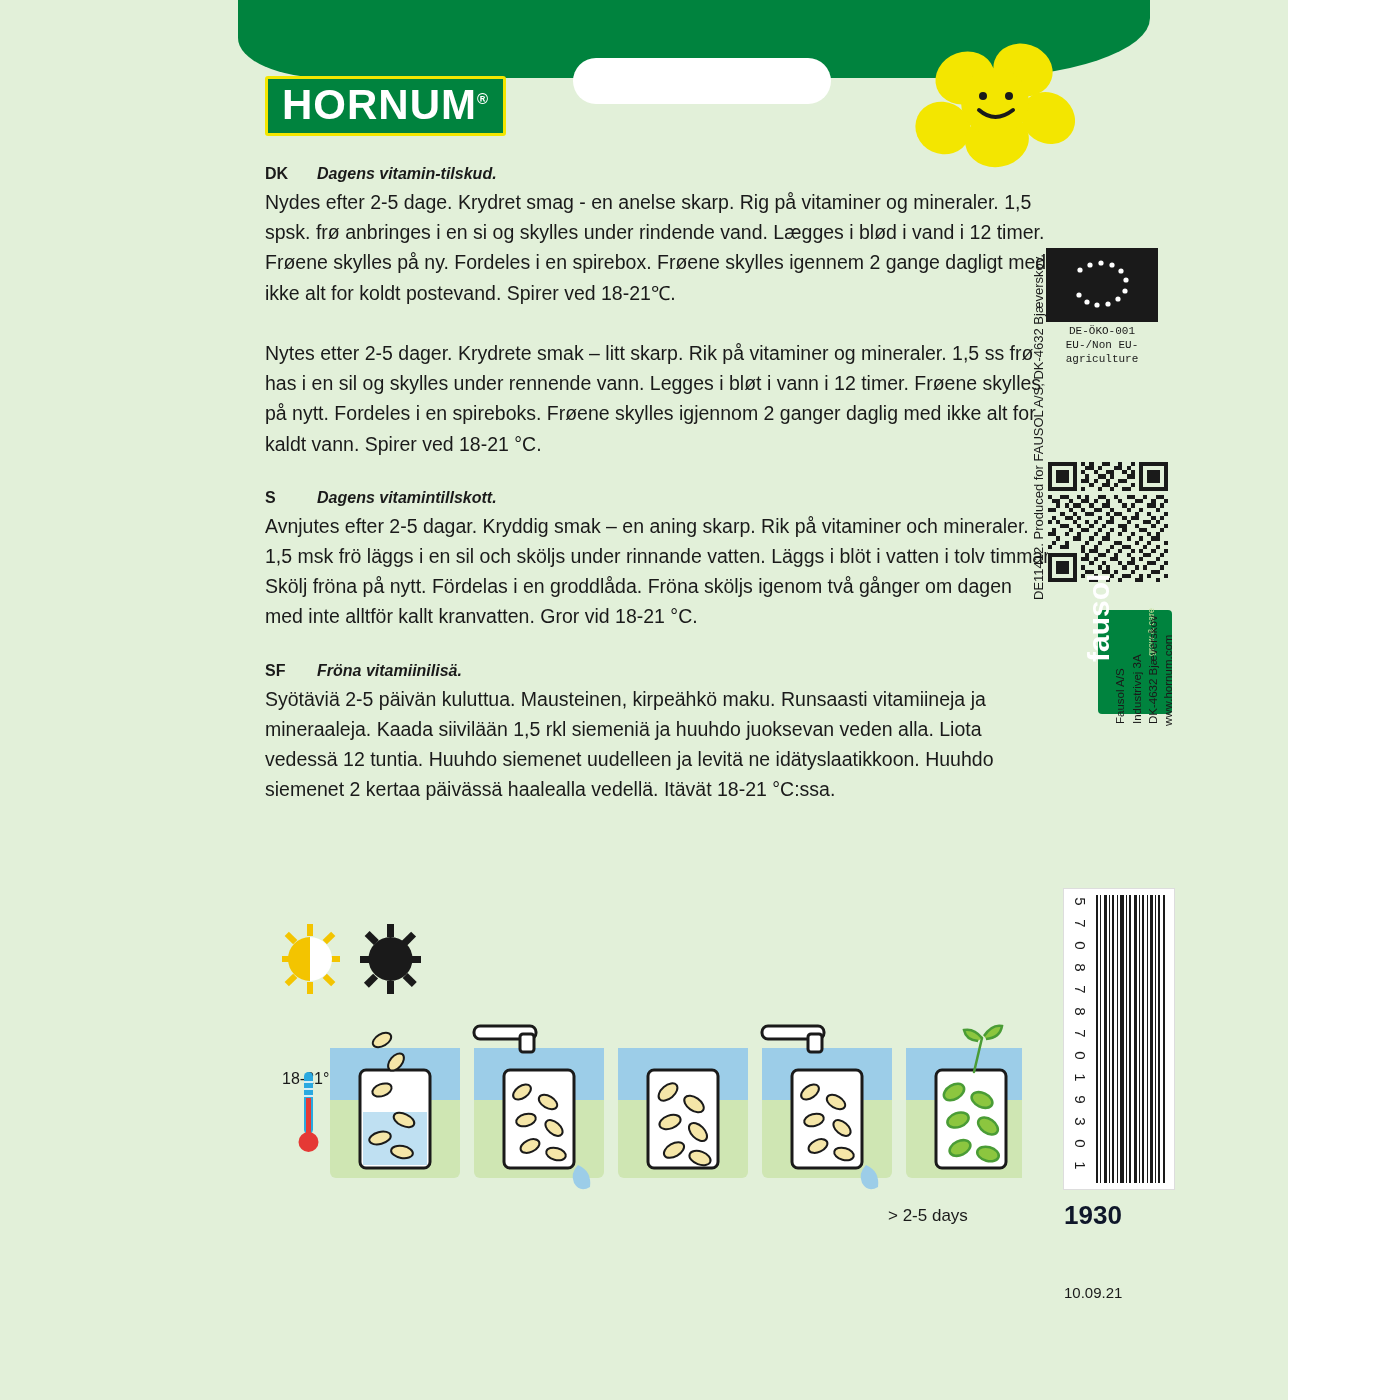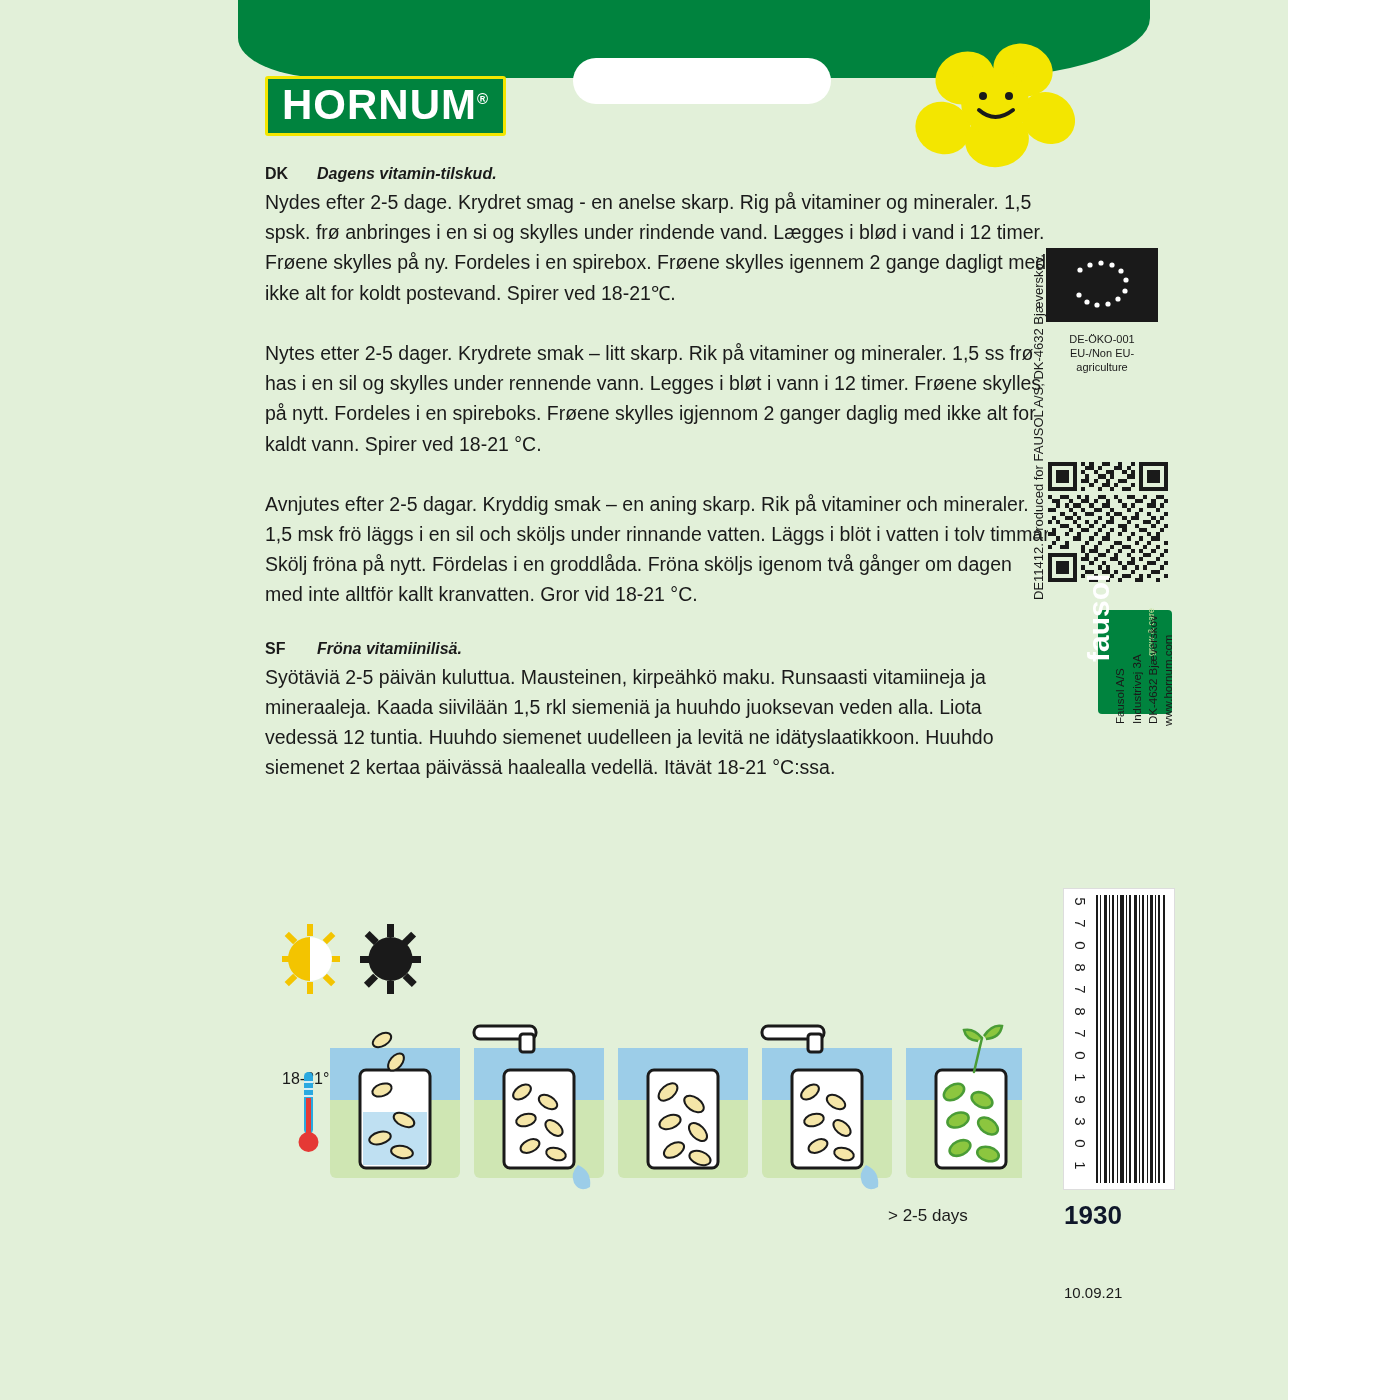--- a/index.html
+++ b/index.html
@@ -115,22 +115,23 @@
   .eu-leaf {
     width: 112px;
     height: 74px;
     background: #1a1a1a;
     border-radius: 3px;
     position: relative;
   }
   .eu-code {
     font-size: 11px;
     color: #1a1a1a;
-    margin-top: 11px;
+    margin-top: 3px;
     line-height: 1.25;
+    font-family: Liberation Mono, monospace;
   }
   
   .qr {
     position: absolute;
     top: 462px;
     left: 1048px;
     width: 120px;
     height: 120px;
   }
   
@@ -321,20 +322,23 @@
         <span class="lang-code">DK</span><span>Dagens vitamin-tilskud.</span>
       </div>
       <div class="lang-body">Nydes efter 2-5 dage. Krydret smag - en anelse skarp. Rig på vitaminer og mineraler. 1,5 spsk. frø anbringes i en si og skylles under rindende vand. Lægges i blød i vand i 12 timer. Frøene skylles på ny. Fordeles i en spirebox. Frøene skylles igennem 2 gange dagligt med ikke alt for koldt postevand. Spirer ved 18-21℃.</div>
     </div>
 
     <div class="lang-block">
       <div class="lang-body">Nytes etter 2-5 dager. Krydrete smak – litt skarp. Rik på vitaminer og mineraler. 1,5 ss frø has i en sil og skylles under rennende vann. Legges i bløt i vann i 12 timer. Frøene skylles på nytt. Fordeles i en spireboks. Frøene skylles igjennom 2 ganger daglig med ikke alt for kaldt vann. Spirer ved 18-21 °C.</div>
     </div>
 
     <div class="lang-block">
+      <div class="lang-head">
+        <span class="lang-code">S</span><span>Dagens vitamintillskott.</span>
+      </div>
       <div class="lang-body">Avnjutes efter 2-5 dagar. Kryddig smak – en aning skarp. Rik på vitaminer och mineraler. 1,5 msk frö läggs i en sil och sköljs under rinnande vatten. Läggs i blöt i vatten i tolv timmar. Skölj fröna på nytt. Fördelas i en groddlåda. Fröna sköljs igenom två gånger om dagen med inte alltför kallt kranvatten. Gror vid 18-21 °C.</div>
     </div>
 
     <div class="lang-block">
       <div class="lang-head">
         <span class="lang-code">SF</span><span>Fröna vitamiinilisä.</span>
       </div>
       <div class="lang-body">Syötäviä 2-5 päivän kuluttua. Mausteinen, kirpeähkö maku. Runsaasti vitamiineja ja mineraaleja. Kaada siivilään 1,5 rkl siemeniä ja huuhdo juoksevan veden alla. Liota vedessä 12 tuntia. Huuhdo siemenet uudelleen ja levitä ne idätyslaatikkoon. Huuhdo siemenet 2 kertaa päivässä haalealla vedellä. Itävät 18-21 °C:ssa.</div>
     </div>
 

